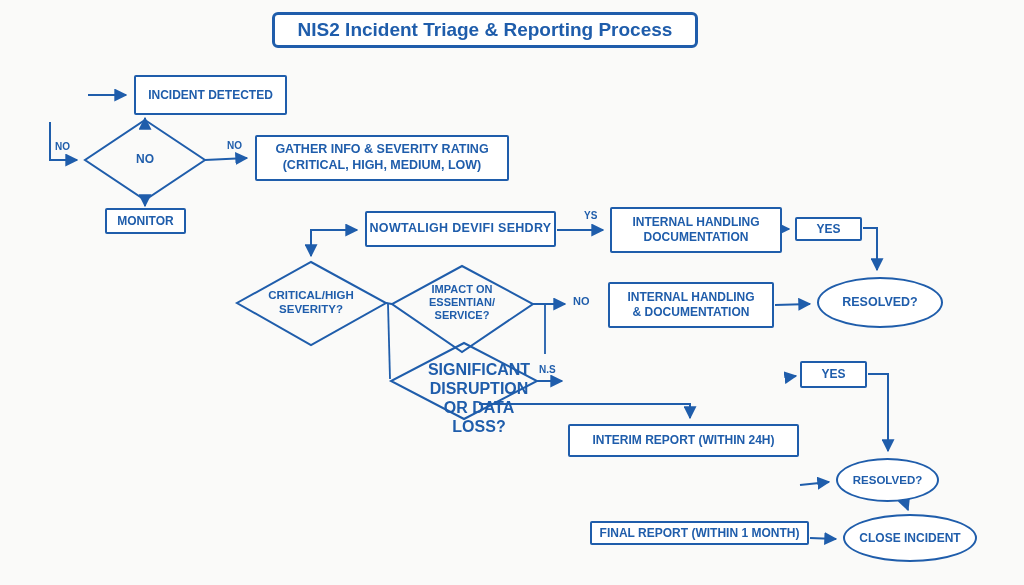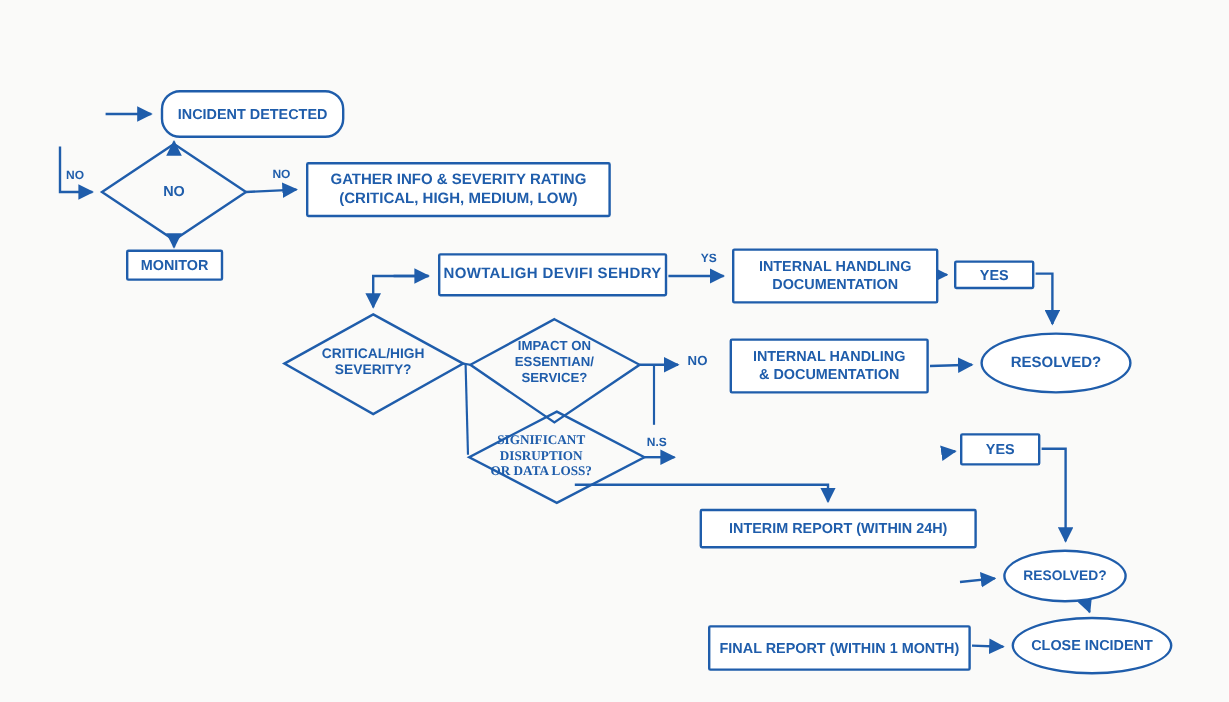--- a/index.html
+++ b/index.html
@@ -110,23 +110,24 @@
     <line class="edge" x1="789" y1="377" x2="796" y2="376" marker-end="url(#arrowhead)"></line>
     <polyline class="edge" points="868,374 888,374 888,451" marker-end="url(#arrowhead)"></polyline>
 
     <polyline class="edge" points="479,404 690,404 690,418" marker-end="url(#arrowhead)"></polyline>
 
     <line class="edge" x1="800" y1="485" x2="829" y2="482" marker-end="url(#arrowhead)"></line>
     <line class="edge" x1="905" y1="502" x2="908" y2="510" marker-end="url(#arrowhead)"></line>
     <line class="edge" x1="810" y1="538" x2="836" y2="539" marker-end="url(#arrowhead)"></line>
   </svg>
 
+  <div class="title-box" style="left:272px;top:12px;width:426px;height:36px;font-size:19px;">NIS2 Incident Triage &amp; Reporting Process</div>
 
 
-  <div class="node" style="left:134px;top:75px;width:153px;height:40px;font-size:12px;border-radius:16px;">INCIDENT DETECTED</div>
+  <div class="node" style="left:134px;top:75px;width:153px;height:40px;font-size:12px;">INCIDENT DETECTED</div>
 
   <div class="node" style="left:105px;top:208px;width:81px;height:26px;font-size:12px;">MONITOR</div>
 
   <div class="node" style="left:255px;top:135px;width:254px;height:46px;font-size:12.5px;">GATHER INFO &amp; SEVERITY RATING
 (CRITICAL, HIGH, MEDIUM, LOW)</div>
 
   <div class="node" style="left:365px;top:211px;width:191px;height:36px;font-size:12.5px;letter-spacing:.3px;">NOWTALIGH DEVIFI SEHDRY</div>
 
   <div class="node" style="left:610px;top:207px;width:172px;height:46px;font-size:12px;">INTERNAL HANDLING
 DOCUMENTATION</div>
@@ -134,36 +135,36 @@
   <div class="node" style="left:795px;top:217px;width:67px;height:24px;font-size:12px;">YES</div>
 
   <div class="node ellipse" style="left:817px;top:277px;width:126px;height:51px;font-size:12.5px;">RESOLVED?</div>
 
   <div class="node" style="left:608px;top:282px;width:166px;height:46px;font-size:12px;">INTERNAL HANDLING
 &amp; DOCUMENTATION</div>
 
 
   <div class="node" style="left:800px;top:361px;width:67px;height:27px;font-size:12px;">YES</div>
 
-  <div class="node" style="left:568px;top:424px;width:231px;height:33px;font-size:12px;margin-left:15px;">INTERIM REPORT (WITHIN 24H)</div>
+  <div class="node" style="left:568px;top:424px;width:231px;height:33px;font-size:12px;">INTERIM REPORT (WITHIN 24H)</div>
 
 
   <div class="node ellipse" style="left:836px;top:458px;width:103px;height:44px;font-size:11.5px;">RESOLVED?</div>
 
-  <div class="node" style="left:590px;top:521px;width:219px;height:38px;font-size:12px;">FINAL REPORT (WITHIN 1 MONTH)</div>
+  <div class="node" style="left:590px;top:521px;width:219px;height:24px;font-size:12px;">FINAL REPORT (WITHIN 1 MONTH)</div>
 
   <div class="node ellipse" style="left:843px;top:514px;width:134px;height:48px;font-size:12px;text-align:center;">CLOSE INCIDENT</div>
 
   <div class="dlabel" style="left:115px;top:152px;width:60px;font-size:12px;">NO</div>
   <div class="dlabel" style="left:246px;top:289px;width:130px;font-size:11.5px;line-height:1.2;">CRITICAL/HIGH
 SEVERITY?</div>
   <div class="dlabel" style="left:412px;top:283px;width:100px;font-size:11px;line-height:1.18;">IMPACT ON
 ESSENTIAN/
 SERVICE?</div>
-  <div class="dlabel" style="left:394px;top:361px;width:114px;font-size:11px;line-height:1.18;font-family:Liberation Serif, serif;">SIGNIFICANT
+  <div class="dlabel" style="left:422px;top:361px;width:114px;font-size:16px;line-height:1.18;">SIGNIFICANT
 DISRUPTION
 OR DATA LOSS?</div>
 
   <span class="elabel" style="left:55px;top:141px;">NO</span>
   <span class="elabel" style="left:227px;top:140px;">NO</span>
   <span class="elabel" style="left:584px;top:210px;">YS</span>
   <span class="elabel" style="left:573px;top:295px;font-size:11px;">NO</span>
   <span class="elabel" style="left:539px;top:364px;">N.S</span>
 
 </div>

